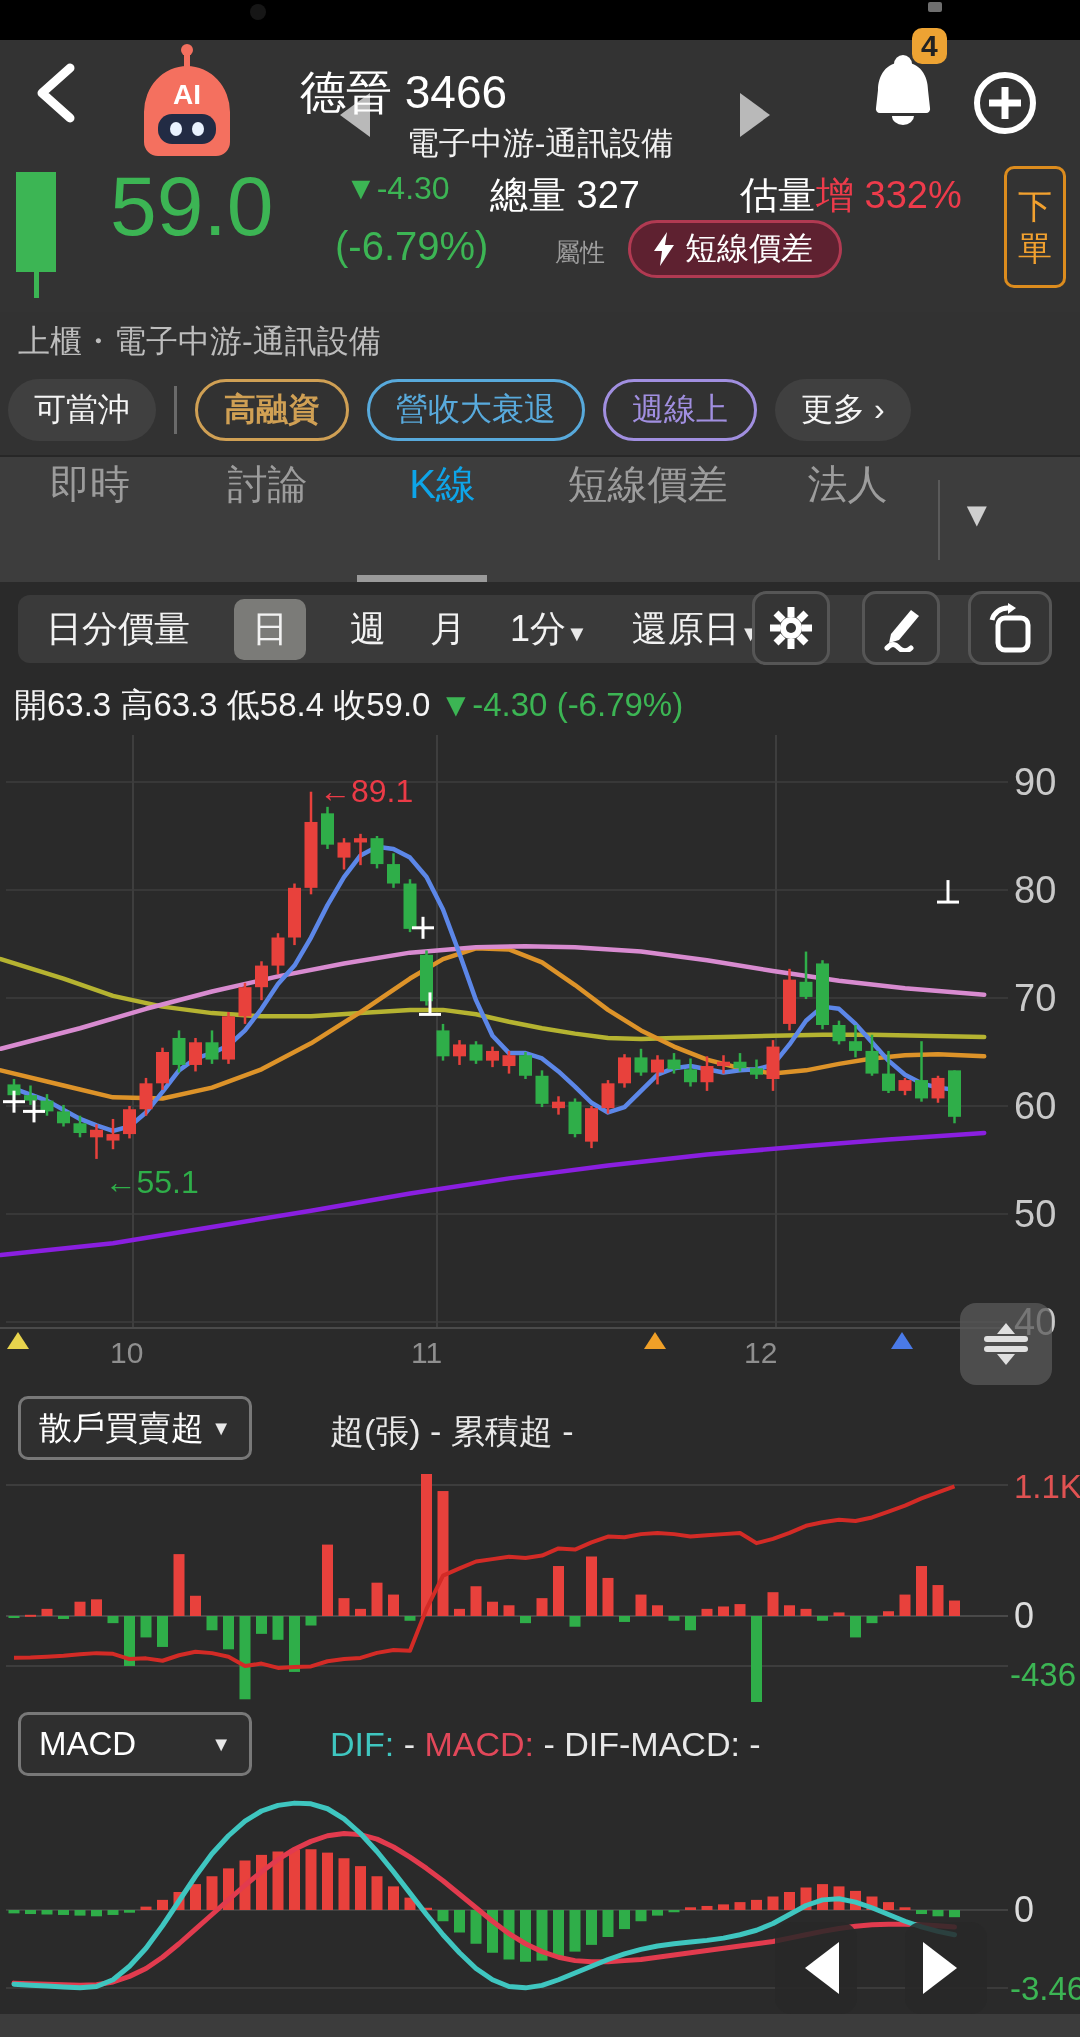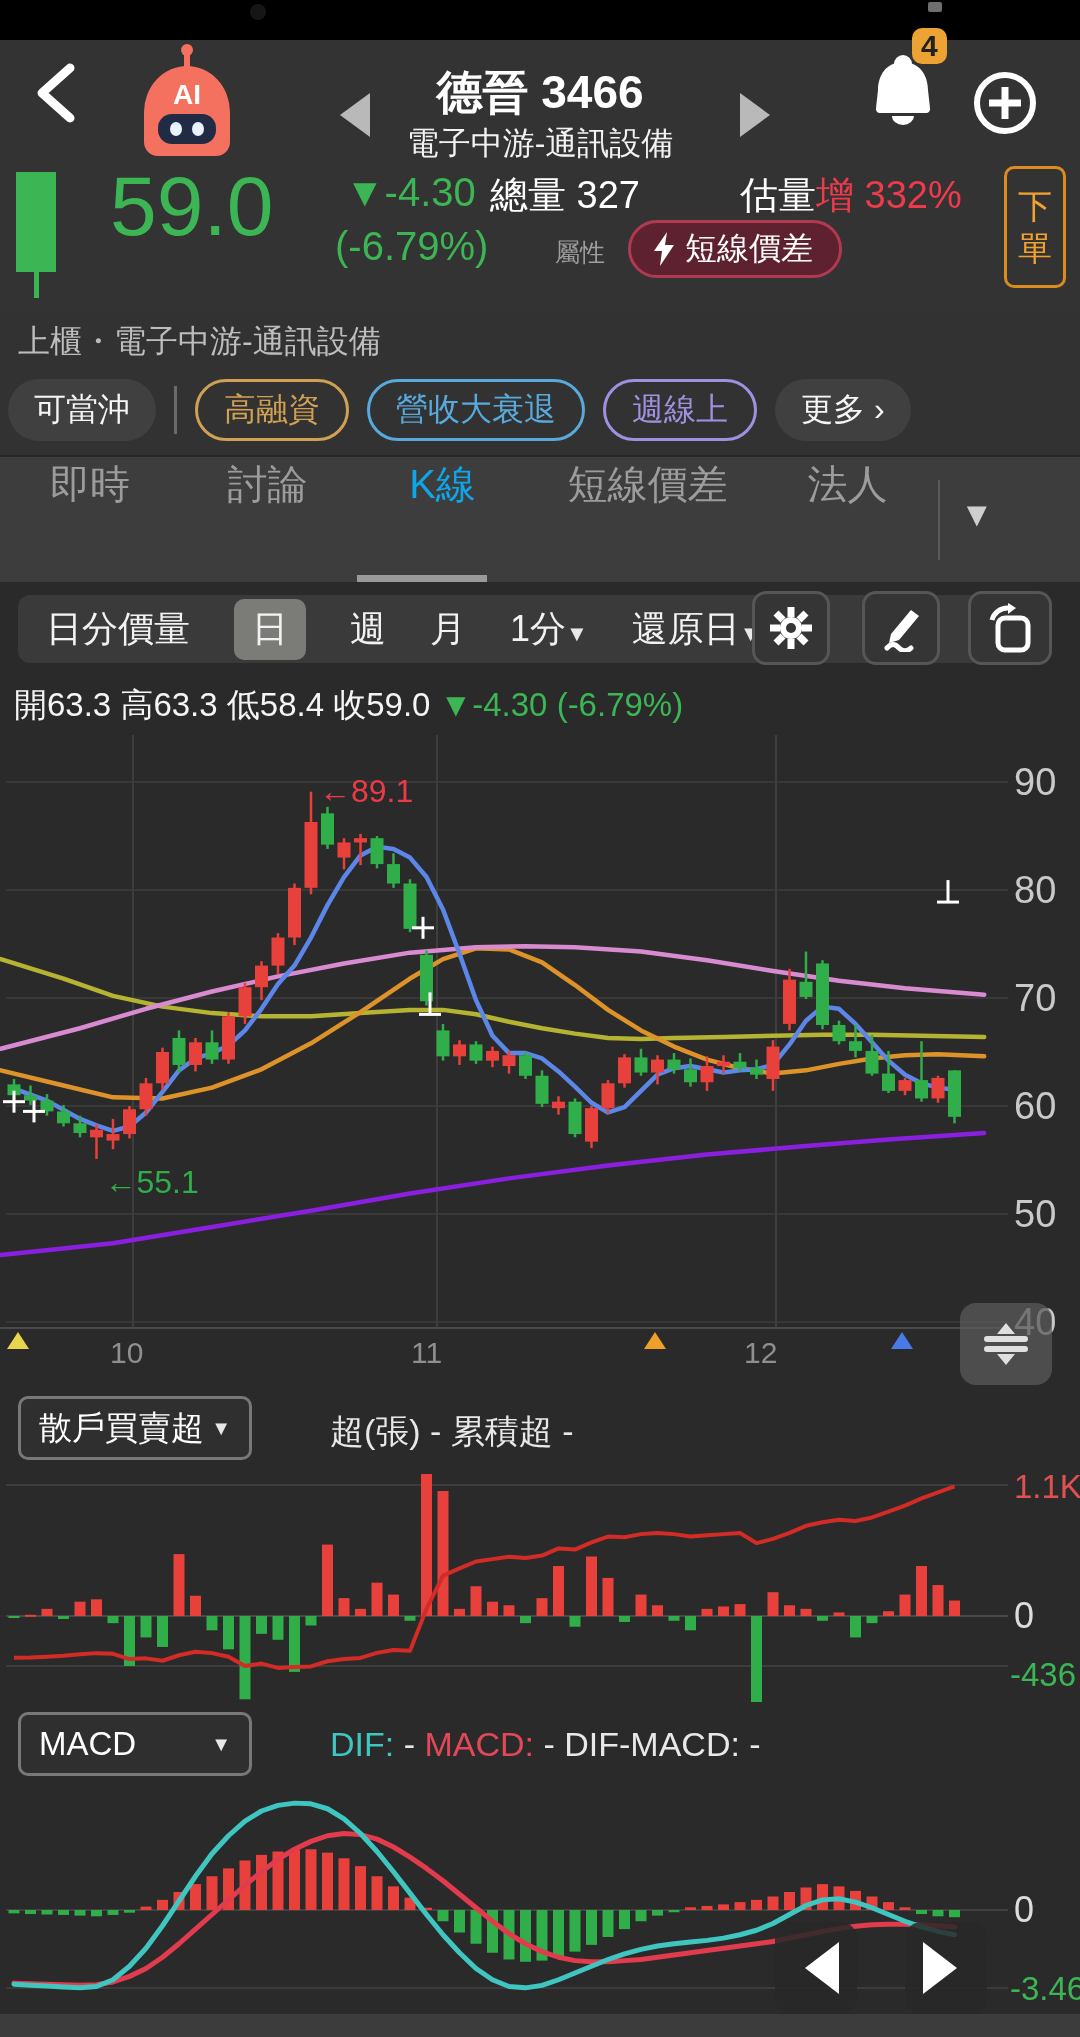--- a/index.html
+++ b/index.html
@@ -11,36 +11,36 @@
   }
   .abs { position:absolute; }
 
   
   #status-bar { left:0; top:0; width:1080px; height:40px; background:#000; }
   #notch { left:250px; top:4px; width:16px; height:16px; border-radius:50%; background:#161616; }
   #status-glyph { left:928px; top:2px; width:14px; height:10px; background:#8a8a8a; border-radius:2px; opacity:.8; }
 
   
   #header { left:0; top:40px; width:1080px; height:122px; background:#333; }
-  .hdr-title { font-size:46px; font-weight:bold; color:#fff; text-align:center; }
+  .hdr-title { font-size:46px; font-weight:normal; color:#fff; text-align:left; }
   .hdr-sub { font-size:32px; color:#f2f2f2; text-align:center; }
   .chev { width:0; height:0; border-style:solid; }
   .chev-left { border-width:22px 30px 22px 0; border-color:transparent #b9b9b9 transparent transparent; }
   .chev-right { border-width:22px 0 22px 30px; border-color:transparent transparent transparent #b9b9b9; }
   #alert-badge { background:#eda333; color:#222; font-size:30px; font-weight:bold;
     border-radius:10px; padding:1px 9px; }
 
   
   #quote { left:0; top:162px; width:1080px; height:150px; background:#333; }
   .green { color:#3cb554; }
   .red { color:#ee3b4b; }
   #price-candle-rect { left:16px; top:10px; width:40px; height:100px; background:#3cb554; }
   #price-candle-wick { left:34px; top:110px; width:5px; height:26px; background:#3cb554; }
   #last-price { left:110px; top:-4px; font-size:84px; }
-  #chg { left:345px; top:8px; font-size:40px; }
+  #chg { left:345px; top:8px; font-size:32px; }
   #chg-pct { left:335px; top:62px; font-size:40px; }
   #attr-label { left:555px; top:74px; font-size:25px; color:#9e9e9e; }
   #badge-pill { left:628px; top:58px; height:58px; padding:0 26px 0 20px; border-radius:32px;
     background:#5e2130; border:3px solid #b13a52; display:flex; align-items:center; gap:8px; }
   #badge-pill span { font-size:32px; color:#fff; }
   #total-row { left:490px; top:8px; font-size:38px; color:#fff; }
   #est-row { left:740px; top:8px; font-size:38px; color:#fff; }
   #order-btn { left:1004px; top:4px; width:62px; height:122px; border:3px solid #dc8c1e; border-radius:10px;
     color:#f2a12f; font-size:34px; display:flex; flex-direction:column; align-items:center;
     justify-content:center; line-height:42px; background:transparent; }
@@ -167,21 +167,21 @@
     <span>下</span>
     <span>單</span>
   </div>
 </div>
 
 <div class="abs" id="market-line">上櫃・電子中游-通訊設備</div>
 
 <div class="abs" id="tags">
   <div class="pill pill-solid">可當沖</div>
   <div class="tag-divider"></div>
-  <div class="pill pill-outline" id="tag-0" style="color: rgb(208, 160, 84); border-color: rgb(208, 160, 84);">高融資</div>
+  <div class="pill pill-outline" id="tag-0" style="color: rgb(208, 160, 84); border-color: rgb(208, 160, 84); font-weight: bold;">高融資</div>
   <div class="pill pill-outline" id="tag-1" style="color: rgb(88, 170, 220); border-color: rgb(88, 170, 220);">營收大衰退</div>
   <div class="pill pill-outline" id="tag-2" style="color: rgb(161, 143, 224); border-color: rgb(161, 143, 224);">週線上</div>
   <div class="pill pill-solid">更多 ›</div>
 </div>
 
 <div class="abs" id="tabbar">
   <div class="tab" style="width:180px">即時</div>
   <div class="tab" style="width:175px">討論</div>
   <div class="tab active" style="width:175px">K線</div>
   <div class="tab" style="width:235px">短線價差</div>

